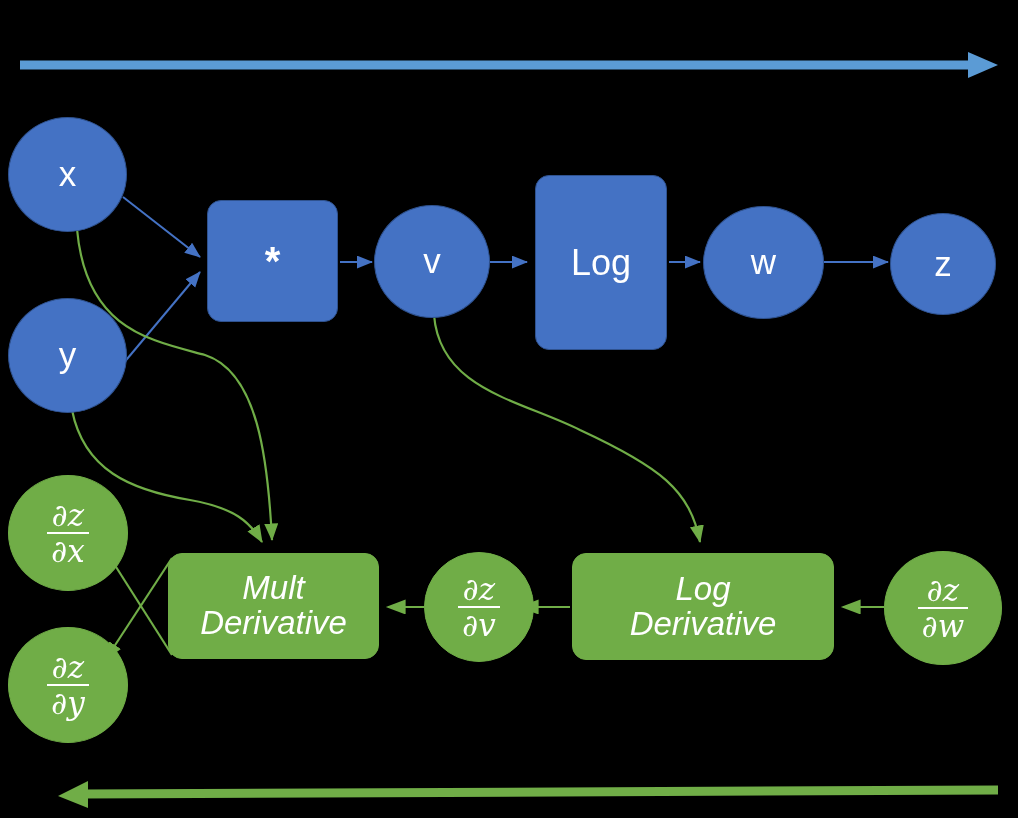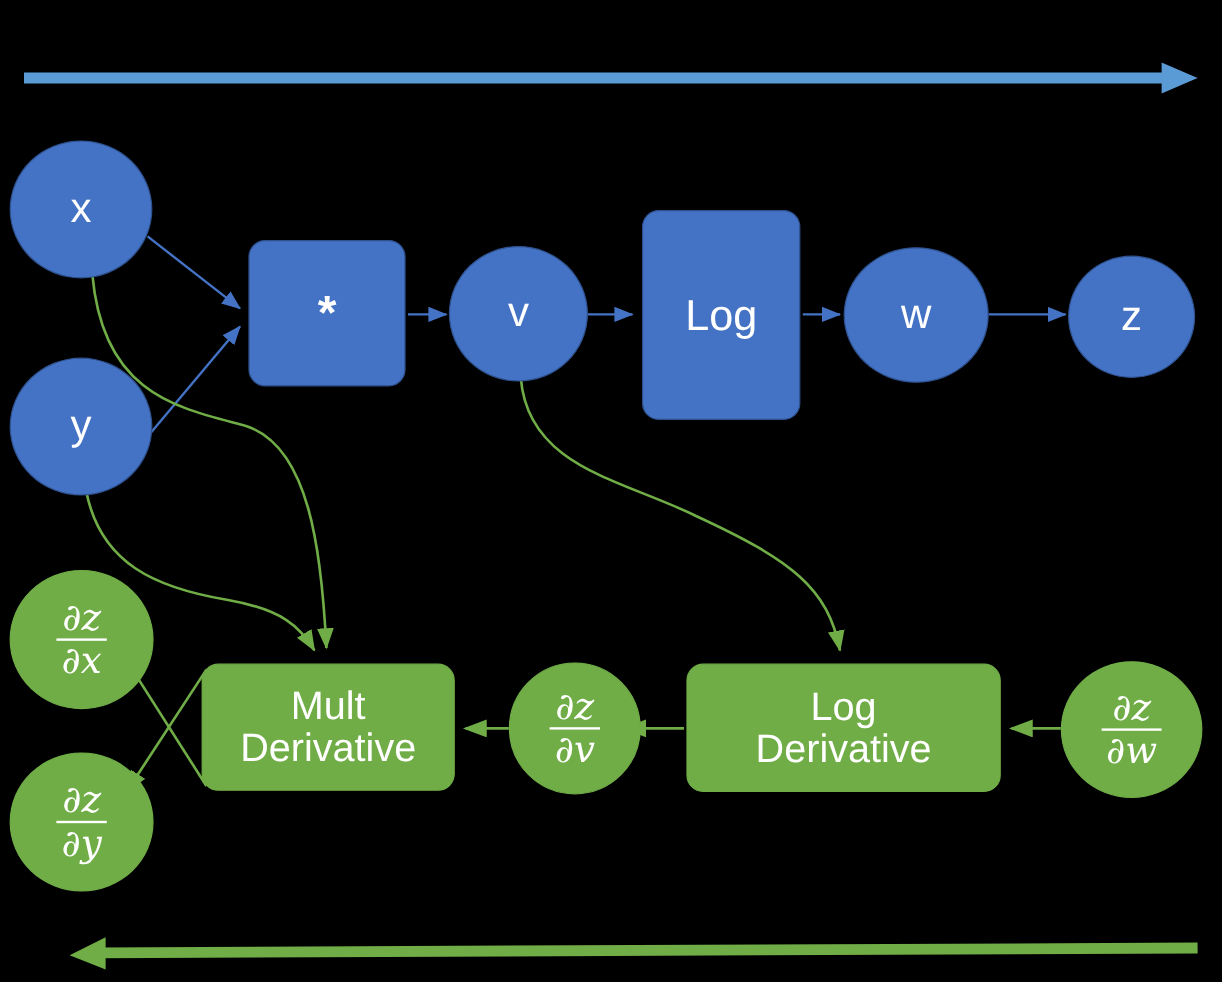--- a/index.html
+++ b/index.html
@@ -57,20 +57,21 @@
   }
   .star-label {
     font-size: 40px;
     font-weight: 700;
     line-height: 0.6;
   }
   .deriv-box-label {
     font-size: 33px;
     font-weight: 400;
     padding: 0 6px;
+    font-style: italic;
   }
   
   .frac {
     display: inline-flex;
     flex-direction: column;
     align-items: center;
     justify-content: center;
     font-family: "DejaVu Serif", serif;
     font-style: italic;
     font-size: 31px;

